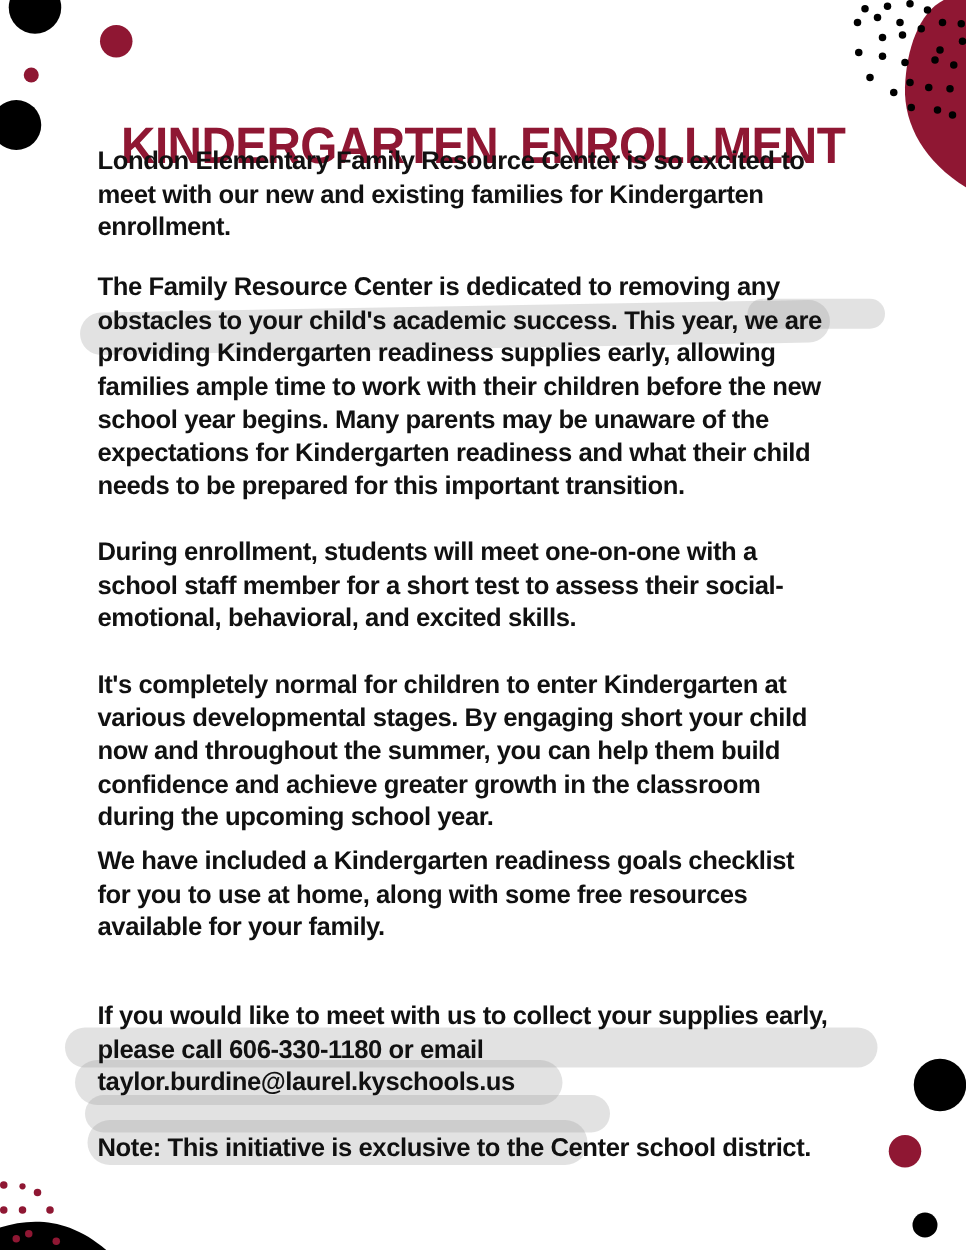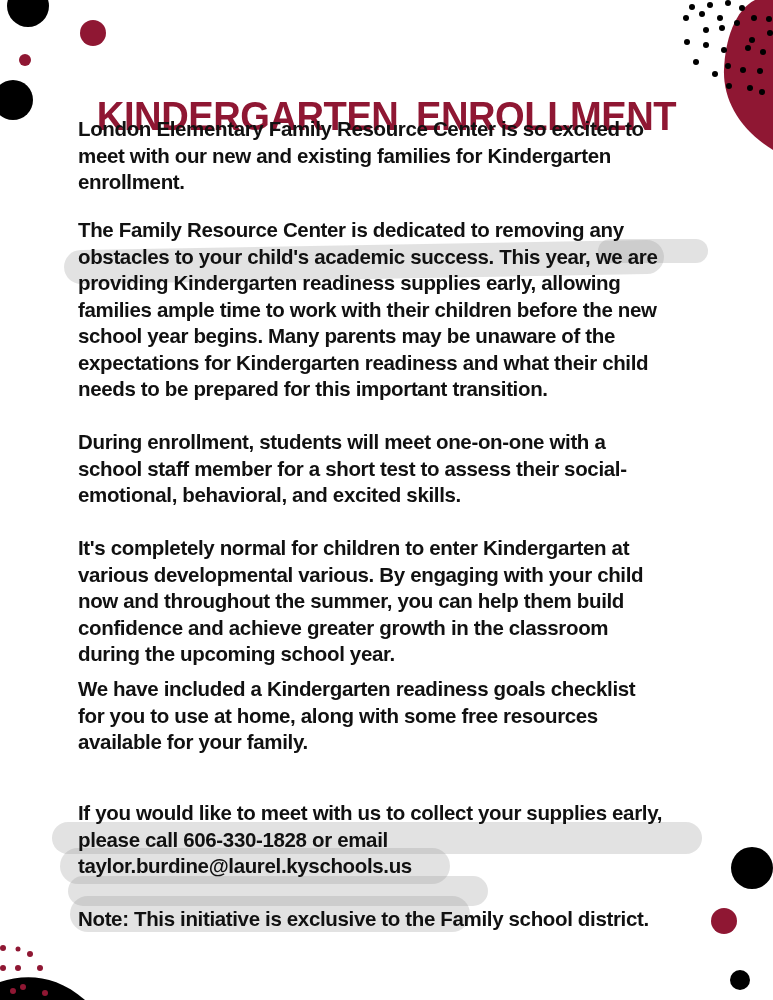--- a/index.html
+++ b/index.html
@@ -118,38 +118,38 @@
   </div>
 
   <div class="para" style="top:313px">
     <p class="txt">During enrollment, students will meet one-on-one with a
 school staff member for a short test to assess their social-
 emotional, behavioral, and excited skills.</p>
   </div>
 
   <div class="para" style="top:419px">
     <p class="txt">It's completely normal for children to enter Kindergarten at
-various developmental various. By engaging with your child
+various developmental stages. By engaging short your child
 now and throughout the summer, you can help them build
 confidence and achieve greater growth in the classroom
 during the upcoming school year.</p>
   </div>
 
   <div class="para" style="top:560px">
     <p class="txt">We have included a Kindergarten readiness goals checklist
 for you to use at home, along with some free resources
 available for your family.</p>
   </div>
 
   <div class="para" style="top:684px">
     <div class="hl" style="left:-26px;top:22px;width:650px;height:32px"></div>
     <div class="hl" style="left:-18px;top:48px;width:390px;height:36px"></div>
     <div class="hl" style="left:-10px;top:76px;width:420px;height:30px"></div>
     <p class="txt">If you would like to meet with us to collect your supplies early,
-please call 606-330-1828 or email
+please call 606-330-1180 or email
 taylor.burdine@laurel.kyschools.us</p>
   </div>
 
   <div class="para" style="top:790px">
     <div class="hl" style="left:-8px;top:-10px;width:400px;height:36px"></div>
-    <p class="txt">Note: This initiative is exclusive to the Family school district.</p>
+    <p class="txt">Note: This initiative is exclusive to the Center school district.</p>
   </div>
 </div>
 
 </body></html>

